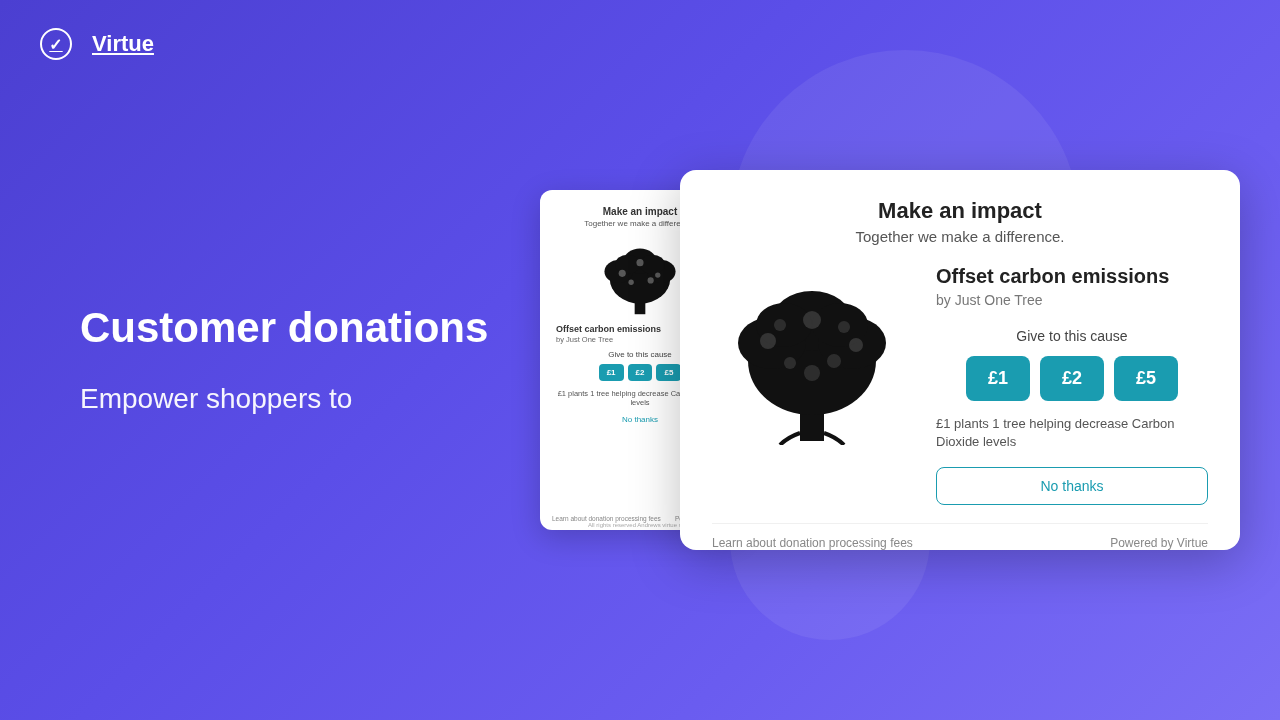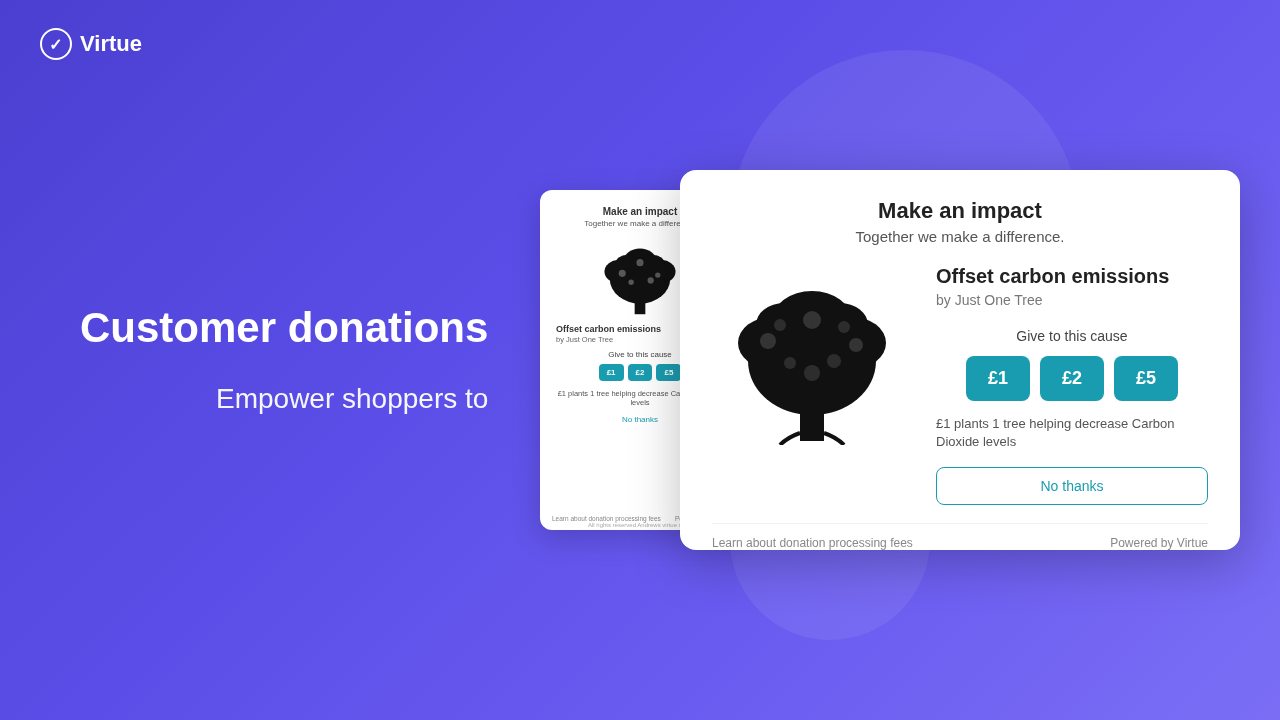--- a/index.html
+++ b/index.html
@@ -32,24 +32,25 @@
       right: 350px;
     }
 
     
     .logo {
       position: absolute;
       top: 28px;
       left: 40px;
       display: flex;
       align-items: center;
-      gap: 8px;
+      gap: 20px;
       color: white;
       font-size: 22px;
       font-weight: 600;
+      text-decoration: underline;
     }
     .logo-icon {
       width: 32px;
       height: 32px;
       border: 2.5px solid white;
       border-radius: 50%;
       display: flex;
       align-items: center;
       justify-content: center;
     }
@@ -73,21 +74,20 @@
       font-size: 42px;
       font-weight: 800;
       line-height: 1.2;
       margin-bottom: 28px;
     }
     .left-section p {
       font-size: 28px;
       font-weight: 400;
       line-height: 1.3;
       opacity: 0.95;
-      text-align: right;
     }
 
     
     .cards-container {
       position: absolute;
       right: 40px;
       top: 50%;
       transform: translateY(-50%);
       width: 700px;
       height: 380px;

